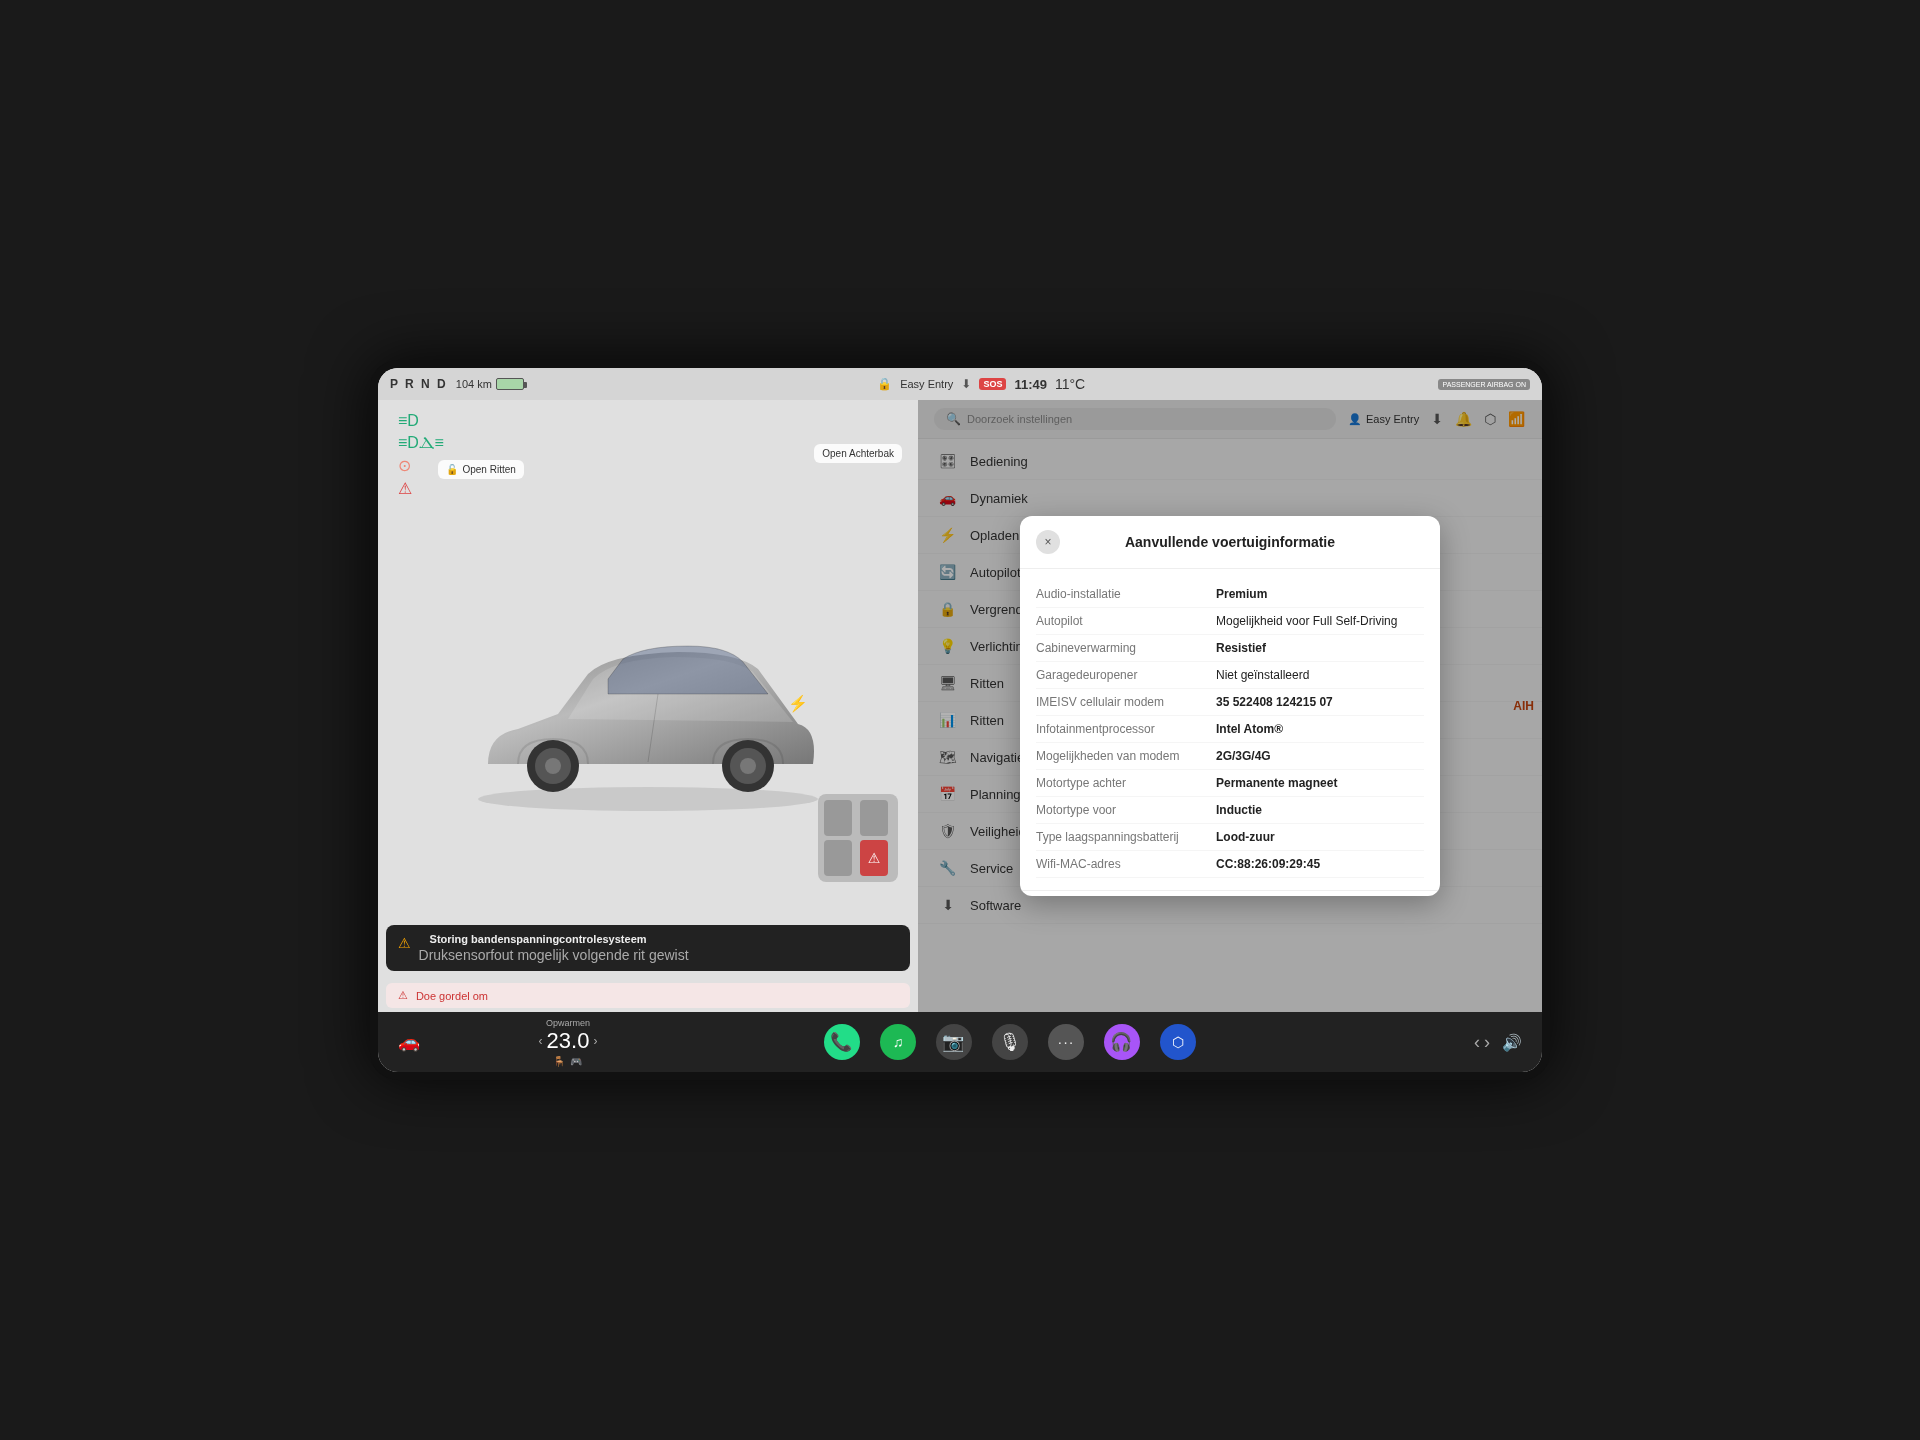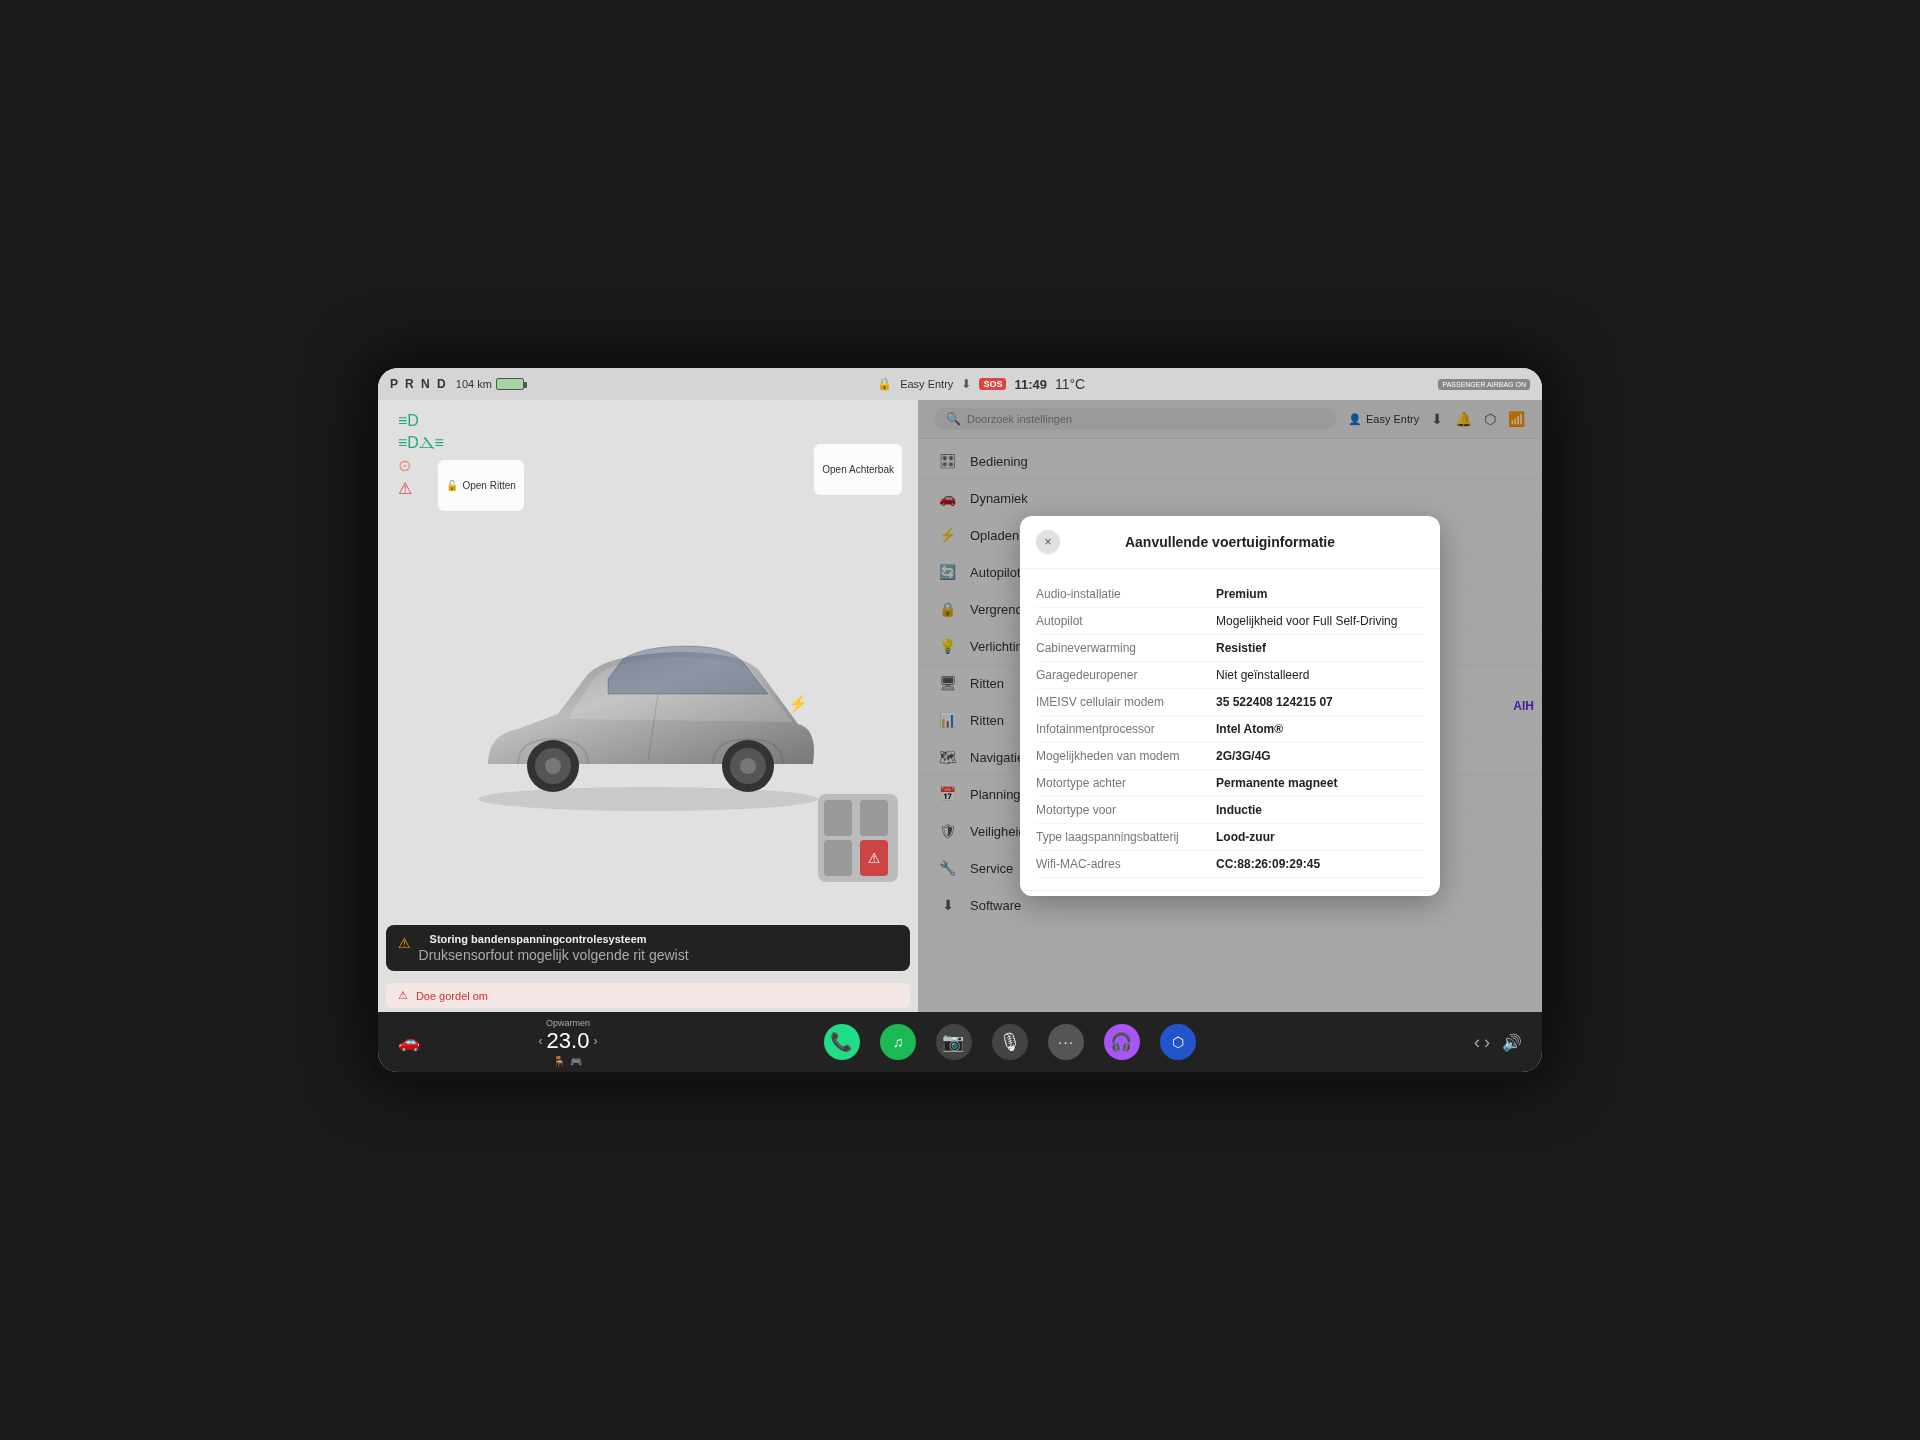--- a/index.html
+++ b/index.html
@@ -74,21 +74,21 @@
       font-size: 11px;
     }
     .icons-left { display: flex; flex-direction: column; gap: 4px; padding: 4px; }
     .icon-row { display: flex; align-items: center; gap: 4px; color: #2a7; font-size: 16px; }
     .icon-row.orange { color: #e87; }
     .icon-row.red { color: #d44; }
     .open-voorbak, .open-achterbak {
       position: absolute;
       background: rgba(255,255,255,0.85);
       border-radius: 6px;
-      padding: 20px 8px;
+      padding: 4px 8px;
       font-size: 10px;
       color: #333;
       display: flex;
       align-items: center;
       gap: 4px;
     }
     .open-voorbak { top: 60px; left: 60px; }
     .open-achterbak { top: 44px; right: 16px; }
     .car-image {
       flex: 1;
@@ -244,21 +244,21 @@
       font-size: 11px;
       color: #555;
     }
 
     
     .aih-label {
       position: absolute;
       right: 8px;
       top: 50%;
       transform: translateY(-50%);
-      color: #6d28d9;
+      color: #c2410c;
       font-size: 12px;
       font-weight: 600;
     }
 
     
     .taskbar {
       background: #222;
       height: 60px;
       display: flex;
       align-items: center;

